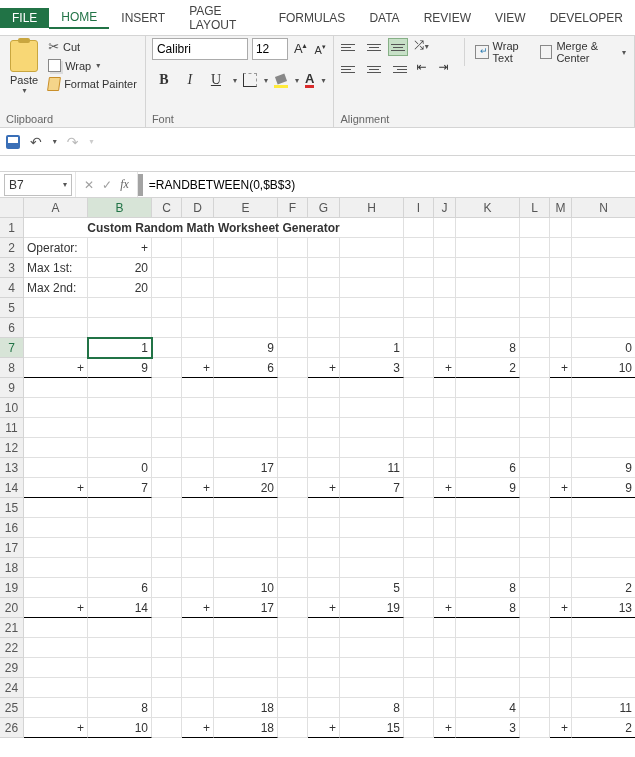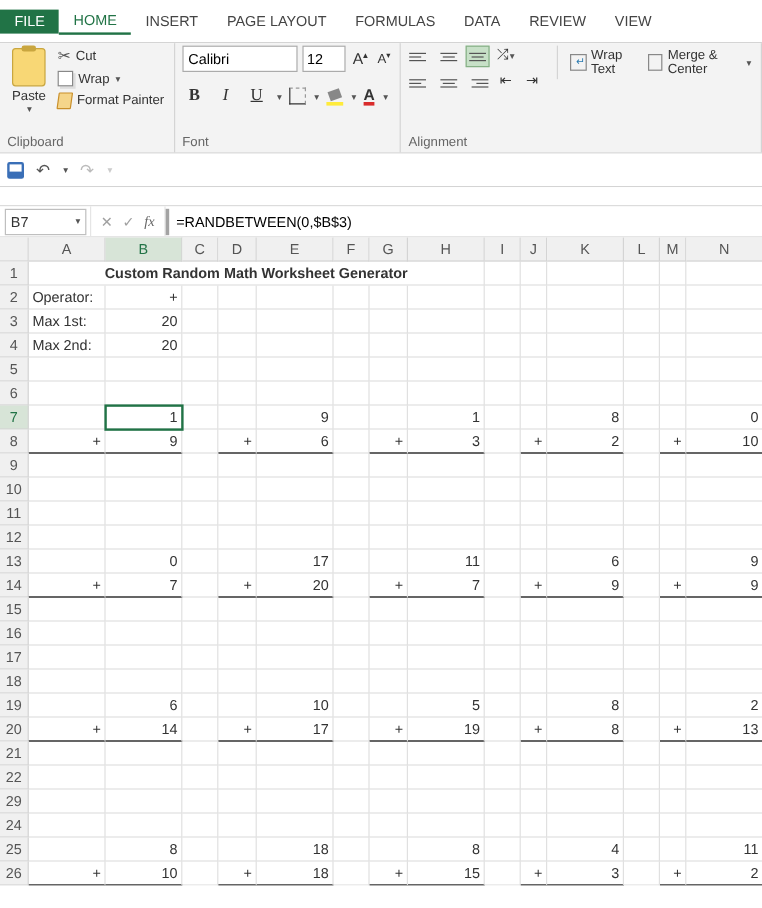--- a/index.html
+++ b/index.html
@@ -65,21 +65,21 @@
   .qat { display:flex; align-items:center; gap:10px; padding:4px 6px; background:#fff; border-bottom:1px solid #d4d4d4; height:28px; }
   .qat-btn { cursor:pointer; color:#555; font-size:14px; }
   .save-ico { width:14px; height:14px; background:#3a6fb7; border-radius:2px; position:relative; }
   .save-ico::before{ content:""; position:absolute; inset:2px 2px 6px 2px; background:#fff; }
   
   
   .fbar { display:flex; align-items:center; border-bottom:1px solid #d4d4d4; height:26px; background:#fff; }
   .namebox { width:68px; height:22px; border:1px solid #bfbfbf; margin:0 3px 0 4px; padding:0 4px; font-size:12px; background:#fff; display:flex; align-items:center; justify-content:space-between; }
   .fb-btns { display:flex; align-items:center; gap:8px; padding:0 8px; color:#a0a0a0; border-left:1px solid #e5e5e5; border-right:1px solid #e5e5e5; height:100%; }
   .fb-fx { font-style:italic; font-family:"Times New Roman",serif; color:#666; }
-  .formula-input { flex:1; height:22px; border:none; border-left:3px solid #a3a3a3; padding:0 6px; font-size:12px; outline:none; }
+  .formula-input { flex:1; height:22px; border:none; border-left:5px solid #a3a3a3; padding:0 6px; font-size:12px; outline:none; }
   
   
   .spacer { height:16px; background:#fff; border-bottom:1px solid #d4d4d4; }
   
   
   .grid { display:grid; grid-template-columns: 24px 64px 64px 30px 32px 64px 30px 32px 64px 30px 22px 64px 30px 22px 64px; font-size:12px; background:#fff; }
   .colhdr, .rowhdr, .corner { background:#f0f0f0; border-right:1px solid #d4d4d4; border-bottom:1px solid #d4d4d4; text-align:center; color:#555; height:20px; line-height:20px; font-size:12px; }
   .colhdr.sel, .rowhdr.sel { background:#d7e4d7; color:#217346; }
   .cell { border-right:1px solid #e0e0e0; border-bottom:1px solid #e0e0e0; height:20px; line-height:20px; padding:0 3px; overflow:hidden; white-space:nowrap; }
   .cell.num { text-align:right; }
@@ -93,20 +93,21 @@
 
 <div class="tabs">
   <div class="tab file">FILE</div>
   <div class="tab active">HOME</div>
   <div class="tab">INSERT</div>
   <div class="tab">PAGE LAYOUT</div>
   <div class="tab">FORMULAS</div>
   <div class="tab">DATA</div>
   <div class="tab">REVIEW</div>
   <div class="tab">VIEW</div>
+  <div class="tab">DEVELOPER</div>
 </div>
 
 <div class="ribbon">
 
   <div class="group">
     <div class="group-body">
       <div class="paste-big">
         <div class="paste-icon"></div>
         <div class="paste-lbl">Paste</div>
         <span class="drop">▾</span>
@@ -124,21 +125,21 @@
         <div>
             <span class="brush-ico"></span>
             <span>Format Painter</span>
           </div>
       </div>
     </div>
     <div class="group-label">Clipboard</div>
   </div>
 
   <div class="group">
-    <div class="group-body" style="flex-direction:column; align-items:flex-start;">
+    <div class="group-body" style="flex-direction:column; align-items:center;">
       <div class="font-row1">
         <input class="font-name" value="Calibri" style="">
         <input class="font-size" value="12" style="">
         <span class="font-aa">A<sup style="font-size:8px;">▴</sup></span>
         <span class="font-aa" style="font-size:11px;">A<sup style="font-size:7px;">▾</sup></span>
       </div>
       <div class="font-row2">
         <div class="biu b">B</div>
         <div class="biu i">I</div>
         <div class="biu u">U</div>

